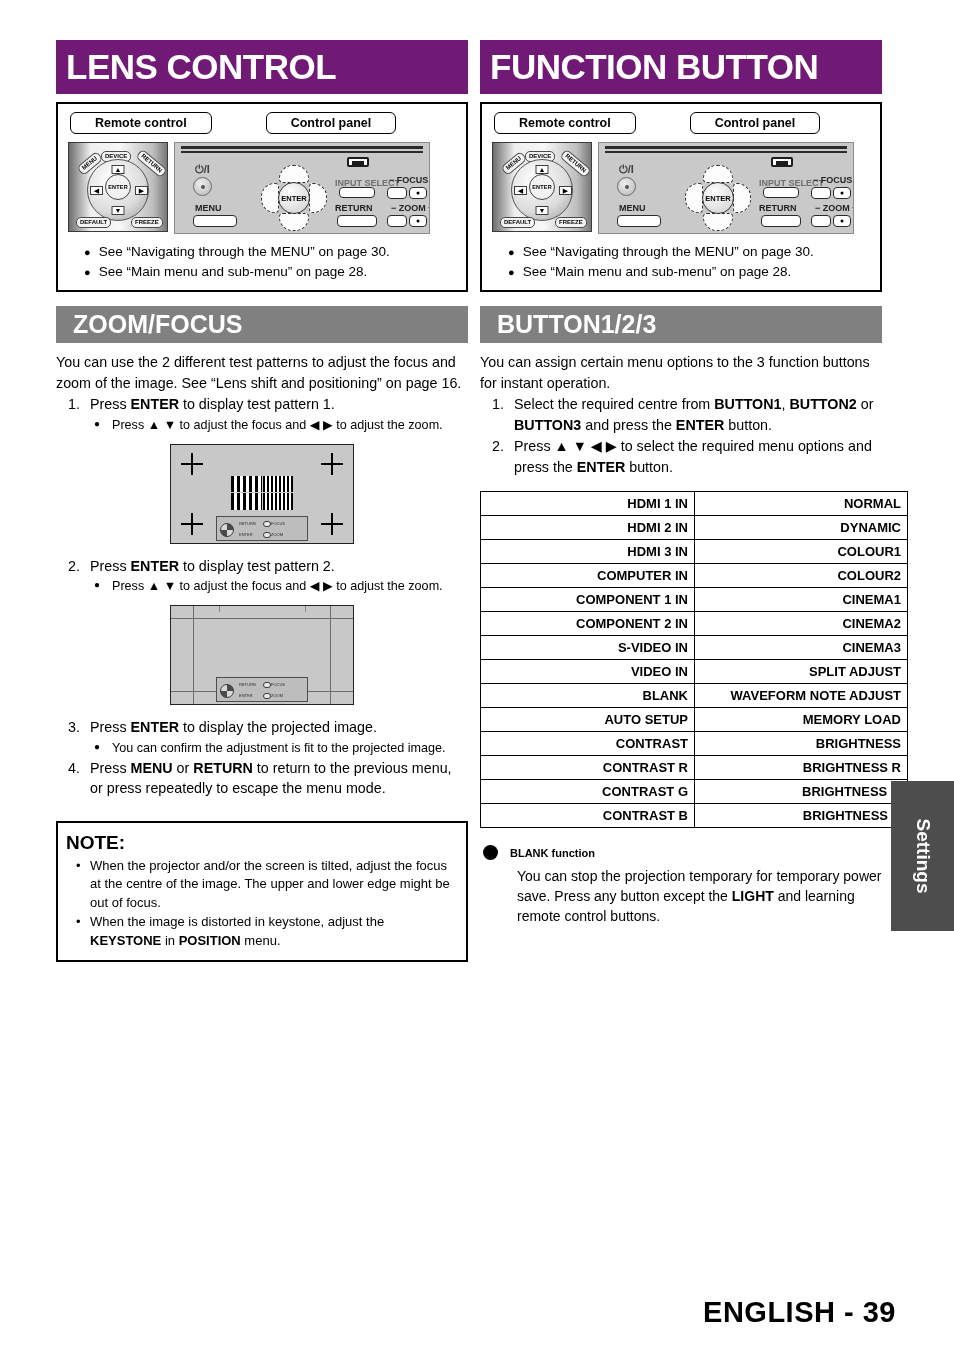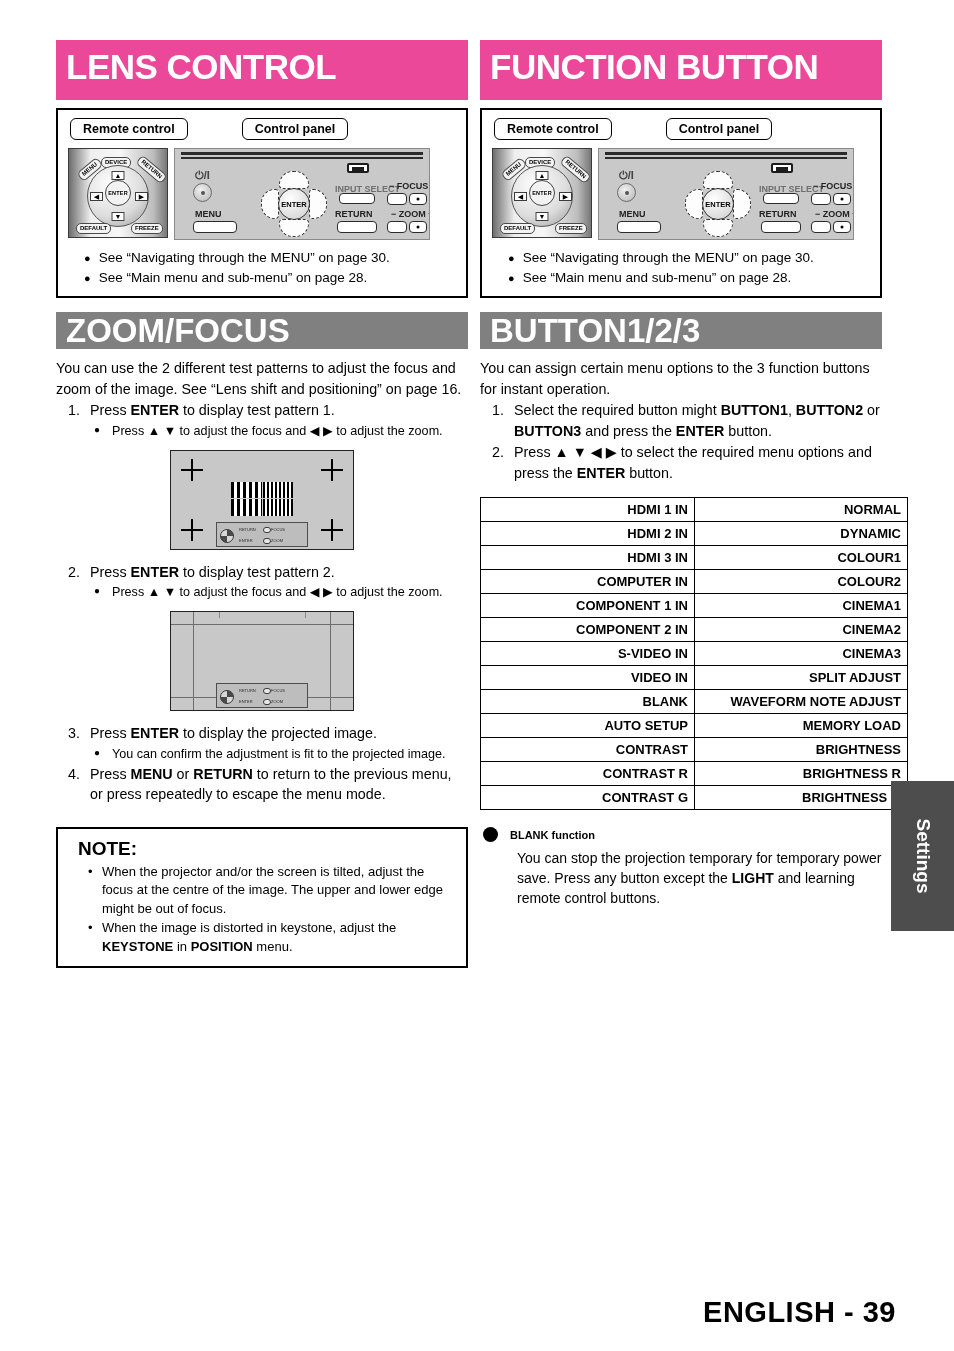--- a/index.html
+++ b/index.html
@@ -27,27 +27,27 @@
   .col {
     position: absolute;
     top: 40px;
     width: 412px;
   }
   .col-left  { left: 56px; width: 412px; }
   .col-right { left: 480px; width: 402px; }
 
   
   .sec-header {
-    background: #ec4899;
+    background: #701a75;
     color: #ffffff;
     font-weight: bold;
     font-size: 35px;
     letter-spacing: -0.5px;
     line-height: 54px;
-    height: 60px;
+    height: 54px;
     padding-left: 10px;
     box-sizing: border-box;
     white-space: nowrap;
     overflow: hidden;
   }
 
   
   .device-box {
     border: 2px solid #000000;
     margin-top: 8px;
@@ -59,21 +59,21 @@
     display: flex;
     gap: 10px;
     align-items: center;
     margin-bottom: 8px;
   }
   .pill {
     border: 1px solid #000000;
     border-radius: 6px;
     font-size: 12.5px;
     font-weight: bold;
-    padding: 3px 12px;
+    padding: 3px 24px;
     background: #ffffff;
     white-space: nowrap;
   }
   .pill-remote { margin-left: 2px; }
   .pill-panel  { margin-left: 44px; }
 
   .device-art {
     display: flex;
     align-items: flex-start;
     gap: 6px;
@@ -254,24 +254,24 @@
     font-size: 11px;
     margin-right: 8px;
     margin-left: 12px;
   }
 
   
   .sub-header {
     background: #808080;
     color: #ffffff;
     font-weight: bold;
-    font-size: 33px;
+    font-size: 25px;
     line-height: 37px;
     height: 37px;
-    padding-left: 10px;
+    padding-left: 17px;
     box-sizing: border-box;
     margin-top: 14px;
     white-space: nowrap;
   }
 
   
   .body-text {
     font-size: 14.3px;
     line-height: 20.5px;
     margin-top: 9px;
@@ -403,21 +403,21 @@
   .pattern2 .h1 { top: 12px;    left: 0; width: 100%; height: 1px; }
   .pattern2 .h2 { bottom: 12px; left: 0; width: 100%; height: 1px; }
   .pattern2 .tickv {
     position: absolute; width: 1px; height: 6px; background: #8a8a8a; top: 0;
   }
 
   
   .note-box {
     border: 2px solid #000000;
     margin-top: 22px;
-    padding: 8px 10px 10px 20px;
+    padding: 8px 10px 10px 8px;
     box-sizing: border-box;
   }
   .note-title {
     font-size: 19px;
     font-weight: bold;
     line-height: 24px;
     margin-bottom: 2px;
   }
   .note-item {
     position: relative;
@@ -741,21 +741,21 @@
       </div>
     </div>
 
     <div class="sub-header">BUTTON1/2/3</div>
 
     <div class="body-text">You can assign certain menu options to the 3 function buttons for instant operation.</div>
 
     <ul class="ol">
       <li>
         <span class="num">1.</span>
-        <span>Select the required button might </span><b>BUTTON1</b><span>, </span><b>BUTTON2</b><span> or </span><b>BUTTON3</b><span> and press the </span><b>ENTER</b><span> button.</span>
+        <span>Select the required centre from </span><b>BUTTON1</b><span>, </span><b>BUTTON2</b><span> or </span><b>BUTTON3</b><span> and press the </span><b>ENTER</b><span> button.</span>
       </li>
       <li>
         <span class="num">2.</span>
         <span>Press ▲ ▼ ◀ ▶ to select the required menu options and press the </span><b>ENTER</b><span> button.</span>
       </li>
     </ul>
 
     <table class="opt-table">
       <tbody>
           <tr>
@@ -803,20 +803,24 @@
             <td class="c2">BRIGHTNESS</td>
           </tr>
           <tr>
             <td class="c1">CONTRAST R</td>
             <td class="c2">BRIGHTNESS R</td>
           </tr>
           <tr>
             <td class="c1">CONTRAST G</td>
             <td class="c2">BRIGHTNESS G</td>
           </tr>
+          <tr>
+            <td class="c1">CONTRAST B</td>
+            <td class="c2">BRIGHTNESS B</td>
+          </tr>
         </tbody>
     </table>
 
     <div class="blank-sec">
       <div class="bigdot"></div>
       <div class="blank-title">BLANK function</div>
       <div class="blank-body">
         <span>You can stop the projection temporary for temporary power save. Press any button except the </span><b>LIGHT</b><span> and learning remote control buttons.</span>
       </div>
     </div>

